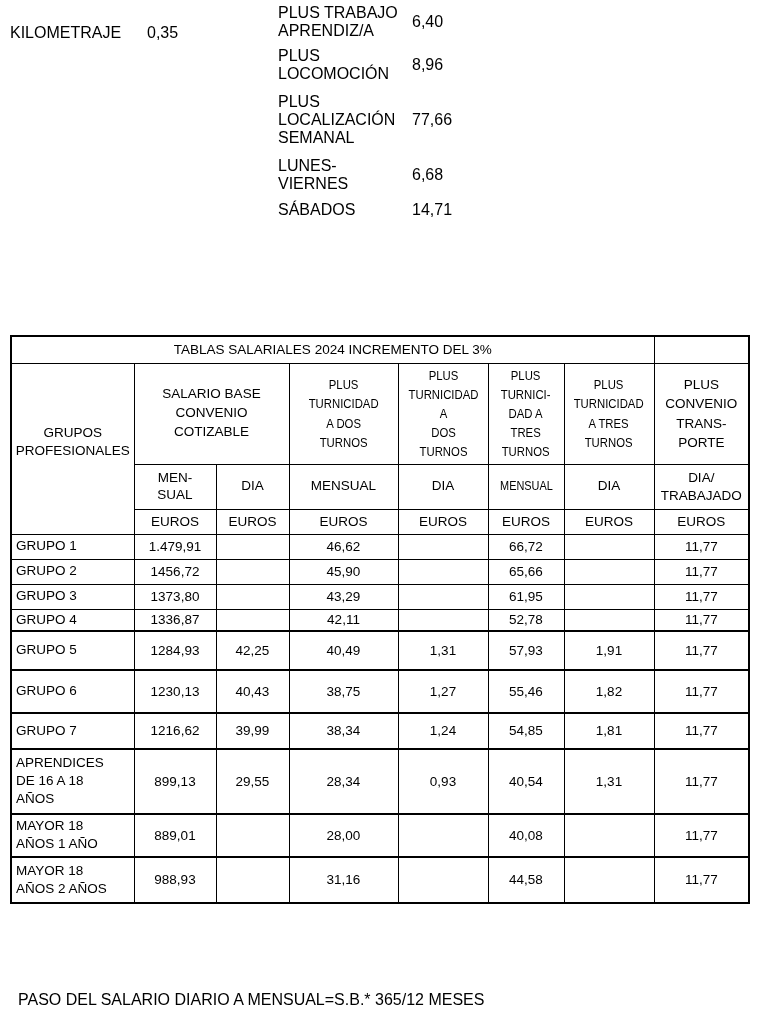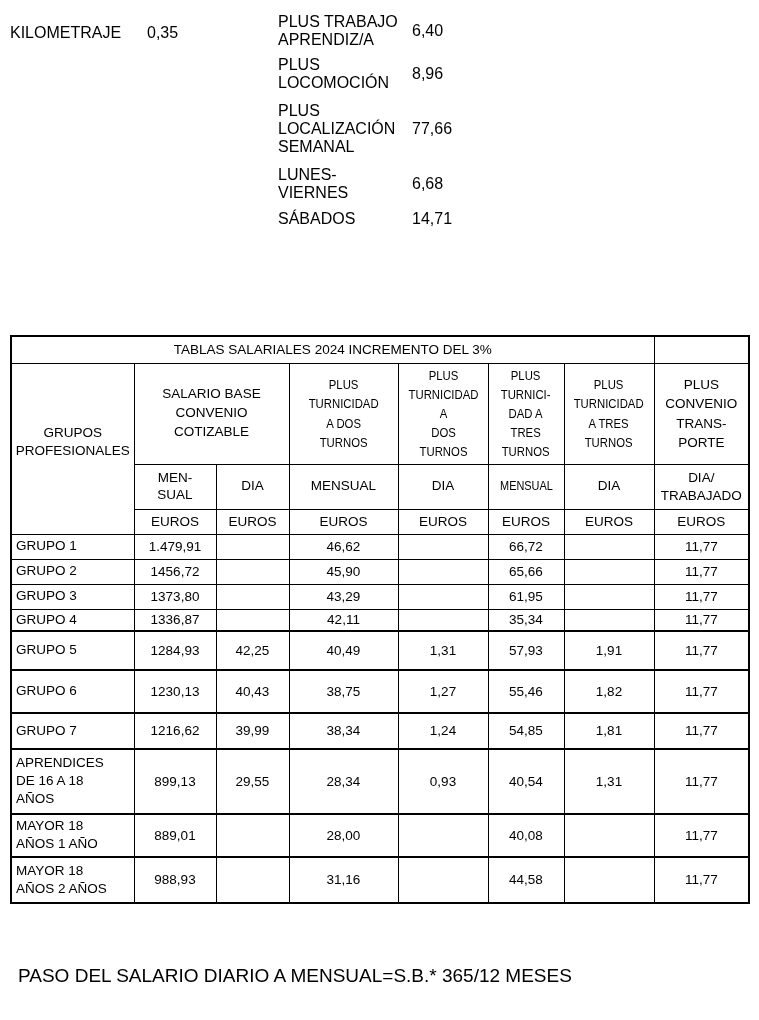--- a/index.html
+++ b/index.html
@@ -5,38 +5,38 @@
   html,body { margin:0; padding:0; background:#fff; }
   .page {
     position:relative; width:759px; height:1020px; background:#ffffff;
     font-family:"Liberation Sans","DejaVu Sans",sans-serif; color:#000;
     overflow:hidden;
   }
   table { border-collapse:collapse; table-layout:fixed; }
   td { padding:0; vertical-align:middle; overflow:hidden; }
   .prewrap { white-space:pre-line; }
   #km-table   { position:absolute; left:10px;  top:12px; width:203px; }
-  #plus-table { position:absolute; left:278px; top:10px; width:195px; }
+  #plus-table { position:absolute; left:278px; top:1px; width:195px; }
 
   
   #salary-table { position:absolute; left:10px; top:335px; width:740px; border:2px solid #000; }
   #salary-table td { border:1px solid #000; text-align:center; font-size:13.5px; }
   #salary-table tr.thick td { border-top-width:2px; }
   .title-cell { font-size:14.5px; }
   .grupos-hdr { vertical-align:top; padding-top:60px; font-size:12.5px; line-height:1.4; }
   .sb-hdr  { font-size:12.5px; line-height:1.4; }
   .phdr    { font-size:12.5px; line-height:1.42; }
   .subhdr  { font-size:13.5px; line-height:1.25; }
   .subhdr-small { font-size:12px; line-height:1.3; }
   .euros   { font-size:12.5px; }
   .cond { display:inline-block; transform:scaleX(0.84); transform-origin:50% 50%; white-space:pre-line; }
   .rowlabel { text-align:left !important; padding:1px 2px 1px 4px !important; line-height:1.35; white-space:pre-line; }
 
   
-  #footer-note { position:absolute; left:18px; top:965px; font-size:19px; }
+  #footer-note { position:absolute; left:18px; top:991px; font-size:16px; }
 </style>
 </head>
 <body>
 
 <div class="page">
 
   <table id="km-table">
     <colgroup>
         <col style="width:137px">
         <col style="width:66px">
@@ -177,21 +177,21 @@
       <td>61,95</td>
       <td></td>
       <td>11,77</td>
     </tr>
     <tr style="height:17px">
       <td class="rowlabel">GRUPO 4</td>
       <td>1336,87</td>
       <td></td>
       <td>42,11</td>
       <td></td>
-      <td>35,34</td>
+      <td>52,78</td>
       <td></td>
       <td>11,77</td>
     </tr>
     <tr class="thick" style="height:39px">
       <td class="rowlabel">GRUPO 5</td>
       <td>1284,93</td>
       <td>42,25</td>
       <td>40,49</td>
       <td>1,31</td>
       <td>57,93</td>

